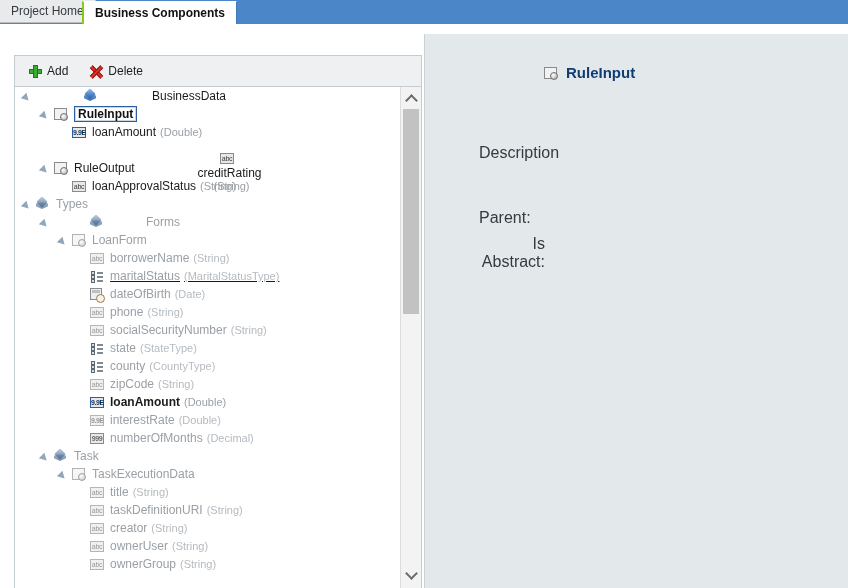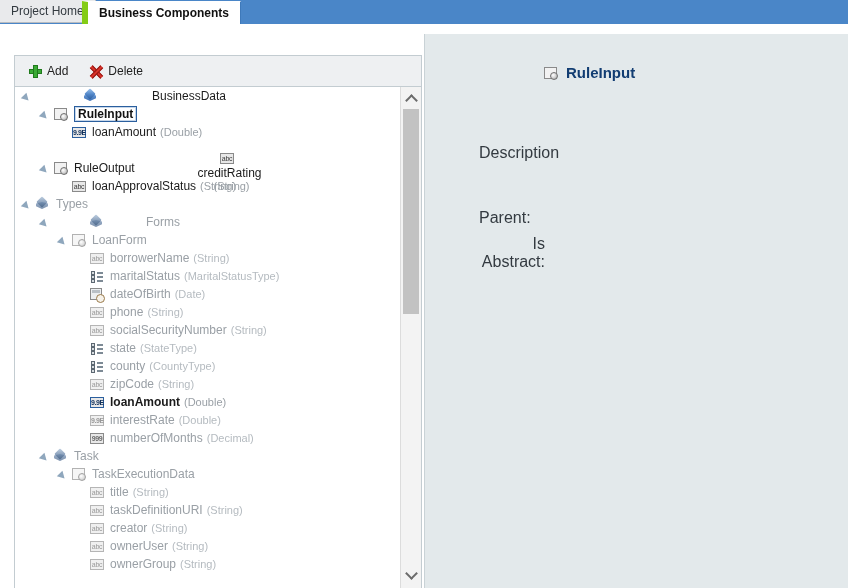--- a/index.html
+++ b/index.html
@@ -36,21 +36,21 @@
     border-right: 1px solid #b9bcc0;
     border-bottom: 1px solid #b9bcc0;
   }
   .tab.active {
     left: 82px;
     top: 1px;
     height: 23px;
     background: #ffffff;
     color: #111111;
     font-weight: bold;
-    border-left: 6px solid #84cc16;
+    border-left: 2px solid #84cc16;
     border-right: 1px solid #3e79ba;
     border-top: 1px solid #ffffff;
   }
 
   
   .content-bg {
     position: absolute; left: 0; top: 24px; width: 848px; height: 564px;
     background: #ffffff;
   }
 
@@ -366,21 +366,21 @@
             <span class="name dim">LoanForm</span>
           </div>
           <div class="row" style="padding-left: 62px;">
             <span class="twisty none"></span>
             <span class="icowrap">
               <span class="ic-abc dim">abc</span>
             </span>
             <span class="name dim">borrowerName</span>
             <span class="type dimmer">(String)</span>
           </div>
-          <div class="row" style="padding-left: 62px;">
+          <div class="row" style="padding-left: 62px; text-decoration: underline;">
             <span class="twisty none"></span>
             <span class="icowrap">
               <span class="ic-enum">
                 <b class="r1"></b>
                 <u class="r1"></u>
                 <b class="r2"></b>
                 <u class="r2"></u>
                 <b class="r3"></b>
                 <u class="r3"></u>
               </span>

